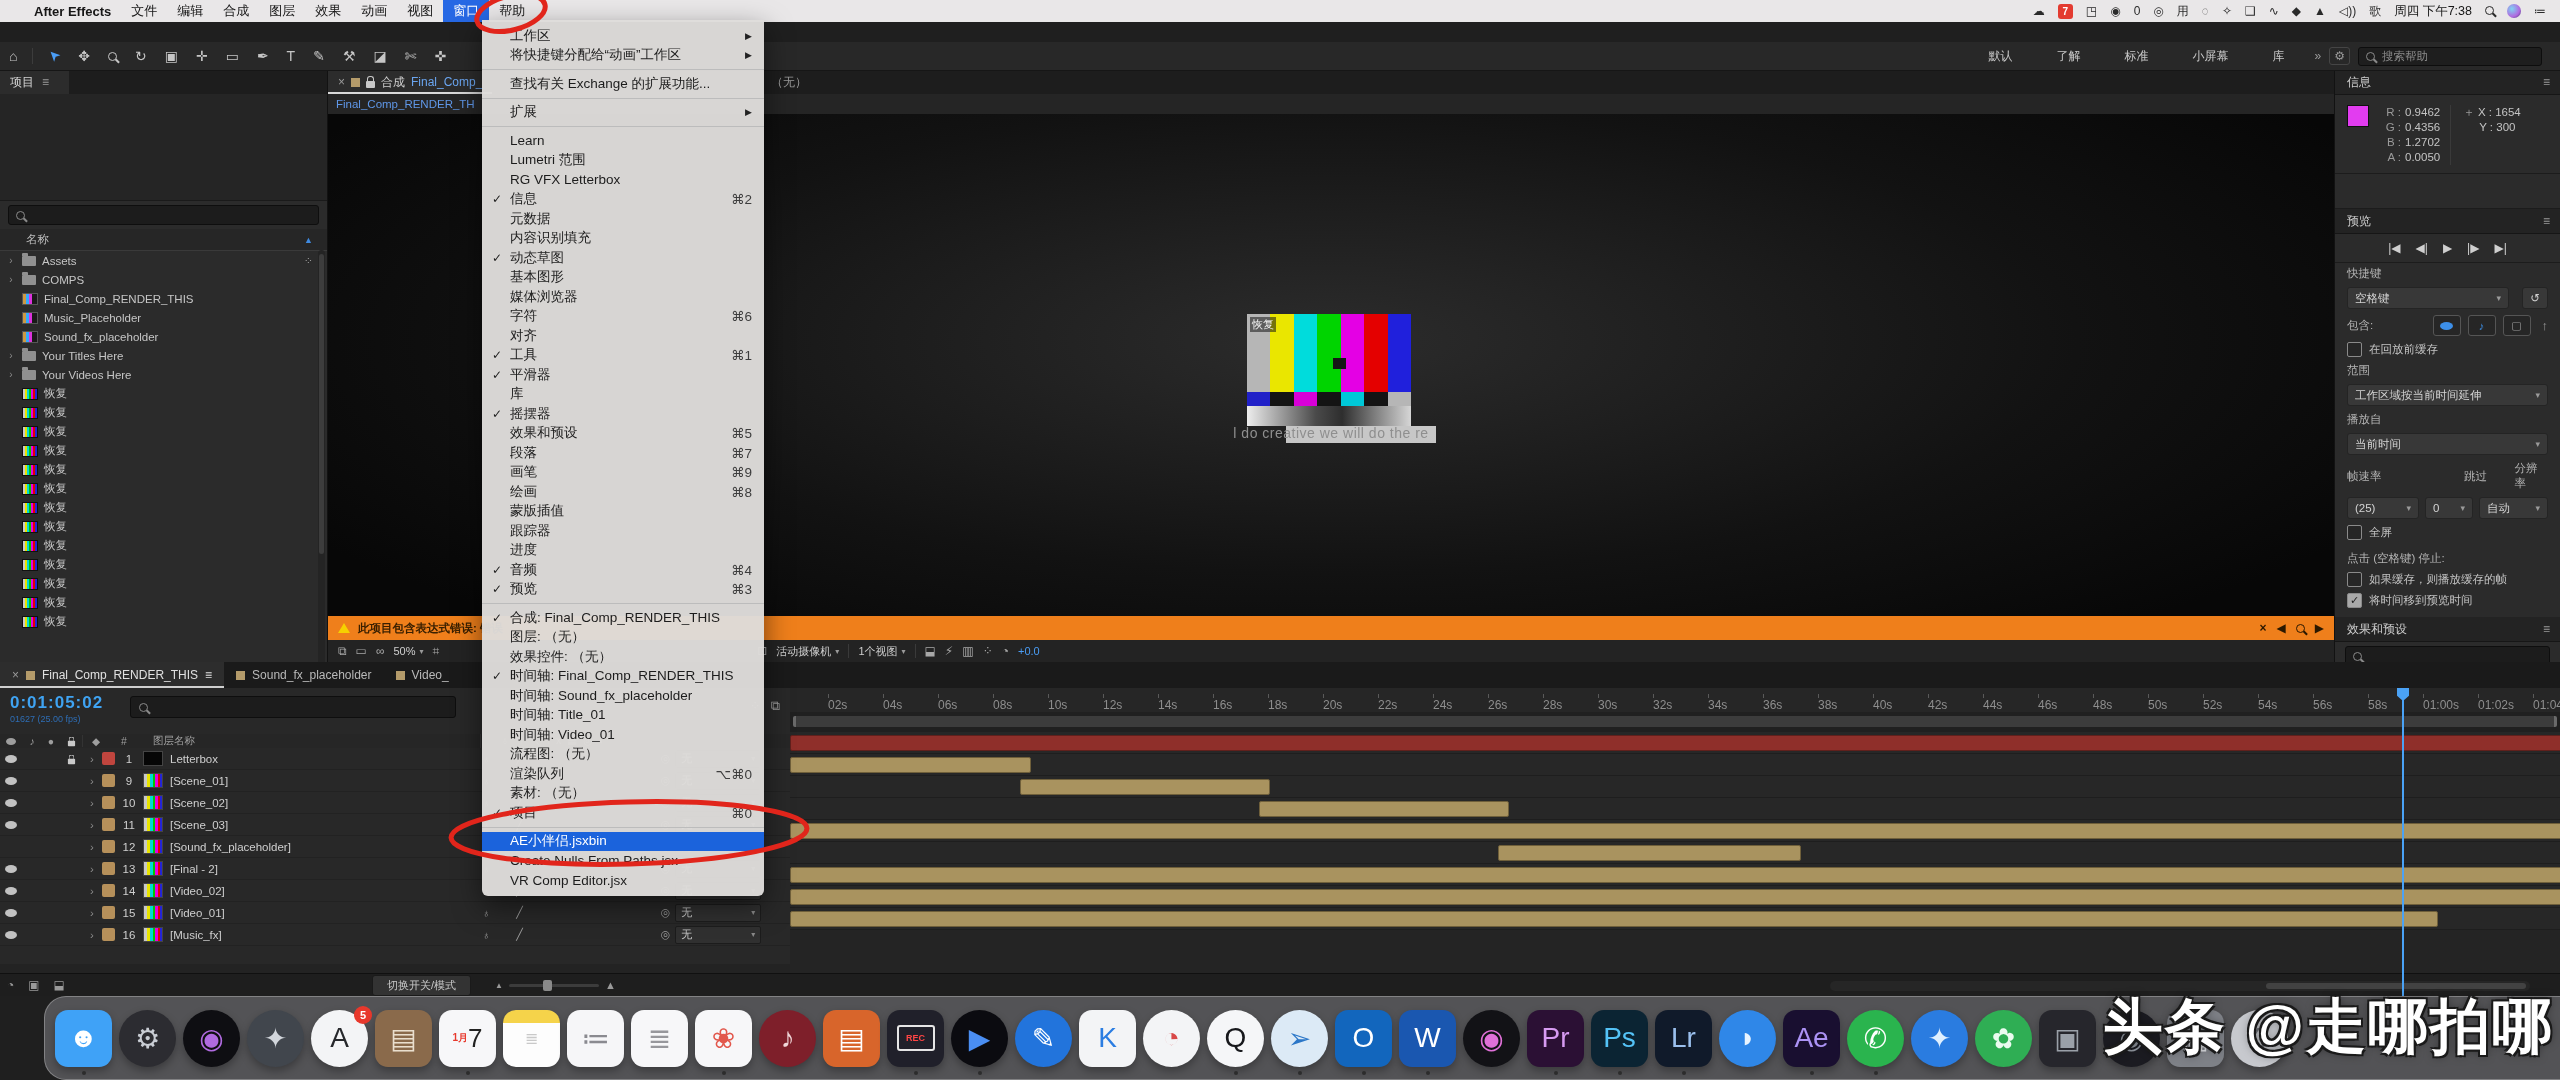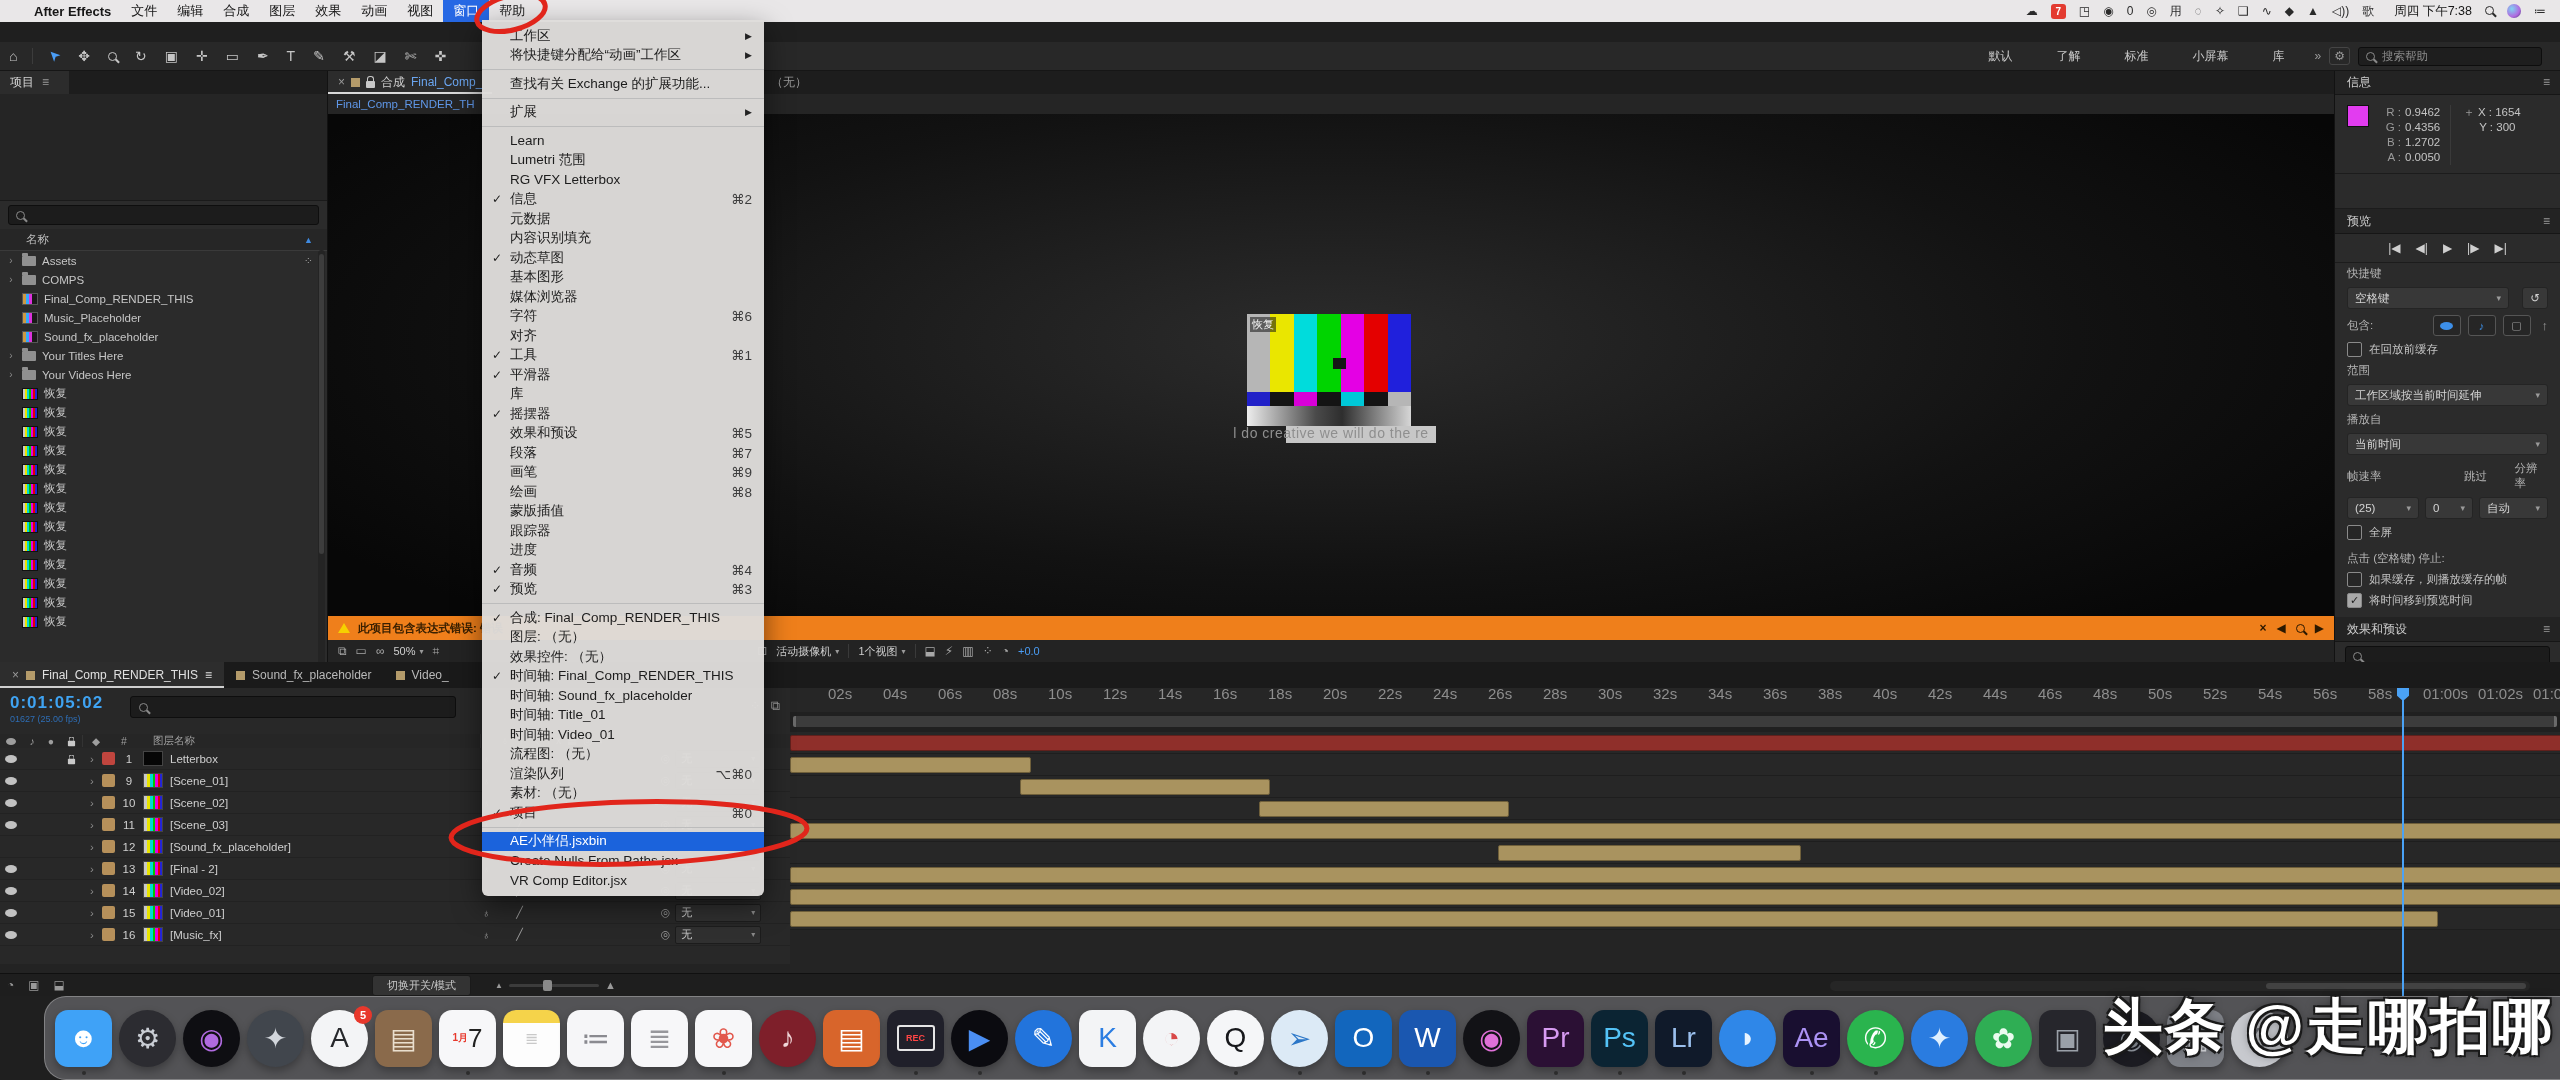--- a/index.html
+++ b/index.html
@@ -14,21 +14,21 @@
   .mb-app{font-weight:bold;padding:0 10px;}
   .mb-item{padding:0 10px;height:100%;display:flex;align-items:center;}
   .mb-item.open{background:#2668e4;color:#fff;}
   .mb-title{position:absolute;left:0;right:0;text-align:center;color:#3a3a3a;font-size:12.5px;pointer-events:none;}
   .mb-right{margin-left:auto;display:flex;align-items:center;gap:13px;padding-right:14px;height:100%;}
   .si{font-size:12px;color:#2a2a2a;}
   .si-cal{width:15px;height:15px;background:#e33b30;color:#fff;border-radius:3px;font-size:10px;
           display:flex;align-items:center;justify-content:center;font-weight:bold;}
   .siri-dot{width:14px;height:14px;border-radius:50%;
             background:radial-gradient(circle at 35% 35%,#7fd4f2,#b06ae0 60%,#2f2f68);}
-  .clock{font-size:12.5px;color:#161616;white-space:nowrap;margin-left:7px;}
+  .clock{font-size:12.5px;color:#161616;white-space:nowrap;}
   .mag{display:inline-block;width:7px;height:7px;border:1.6px solid currentColor;border-radius:50%;position:relative;}
   .mag::after{content:"";position:absolute;width:5px;height:1.6px;background:currentColor;
               transform:rotate(45deg);right:-4px;bottom:-2px;}
   
   .titlebar{position:absolute;left:0;top:22px;width:2560px;height:20px;
             background:linear-gradient(#d3d1d2,#c3c1c2);border-bottom:1px solid #8e8c8d;
             display:flex;align-items:center;z-index:4;}
   .tl-dot{width:12px;height:12px;border-radius:50%;margin-left:9px;}
   .tl-red{background:#ff5f57;margin-left:12px;}.tl-yel{background:#febc2e;}.tl-grn{background:#28c840;}
   .win-title{position:absolute;left:0;right:0;text-align:center;font-size:12px;color:#3c3c3c;}
@@ -158,21 +158,21 @@
   .thumb{width:18px;height:13px;border:1px solid #444;}
   .thumb.tb{background:#060606;}
   .thumb.tc{background:linear-gradient(90deg,#c8c8c8 0 3px,#e8e400 3px 6px,#00d8d8 6px 9px,#00c800 9px 11px,#e400e4 11px 14px,#e40000 14px 16px,#2424d8 16px 18px);}
   .lname{padding-left:7px;}
   .sw{color:#9e9e9e;font-size:11px;}
   .pbox{width:74px;height:16px;background:#303030;border:1px solid #1c1c1c;border-radius:2px;display:flex;
         align-items:center;color:#c4c4c4;font-size:11px;padding:0 5px;}
   .pbox .car{margin-left:auto;color:#8a8a8a;font-size:8px;}
   .tl-right{position:absolute;left:790px;top:26px;right:0;bottom:22px;background:#242424;overflow:hidden;}
   .ruler{position:absolute;left:0;top:0;right:0;height:24px;background:#262626;border-bottom:1px solid #191919;}
-  .rl{position:absolute;bottom:10px;color:#8e8e8e;font-size:15px;}
+  .rl{position:absolute;bottom:0;color:#8e8e8e;font-size:12px;}
   .rl::before{content:"";position:absolute;left:0;top:-4px;width:1px;height:4px;background:#5a5a5a;}
   .workarea{position:absolute;left:0;top:24px;right:0;height:20px;background:#202020;border-bottom:1px solid #191919;}
   .wa-bar{position:absolute;left:3px;right:3px;top:4px;height:11px;background:#3c3c3c;border-radius:2px;
           border-left:3px solid #6a6a6a;border-right:3px solid #6a6a6a;}
   .tracks{position:absolute;left:0;top:44px;right:0;bottom:0;}
   .trow{height:21px;border-bottom:1px solid #1e1e1e;position:relative;background:#272727;}
   .bar{position:absolute;top:3px;height:14px;border-radius:2px;}
   .bar.red{background:#8f2f2a;border:1px solid #60201c;}
   .bar.tan{background:#a9935f;border:1px solid #6f5f3a;}
   .playhead{position:absolute;left:2402px;top:688px;width:2px;height:308px;background:#4aa2f5;z-index:8;}

